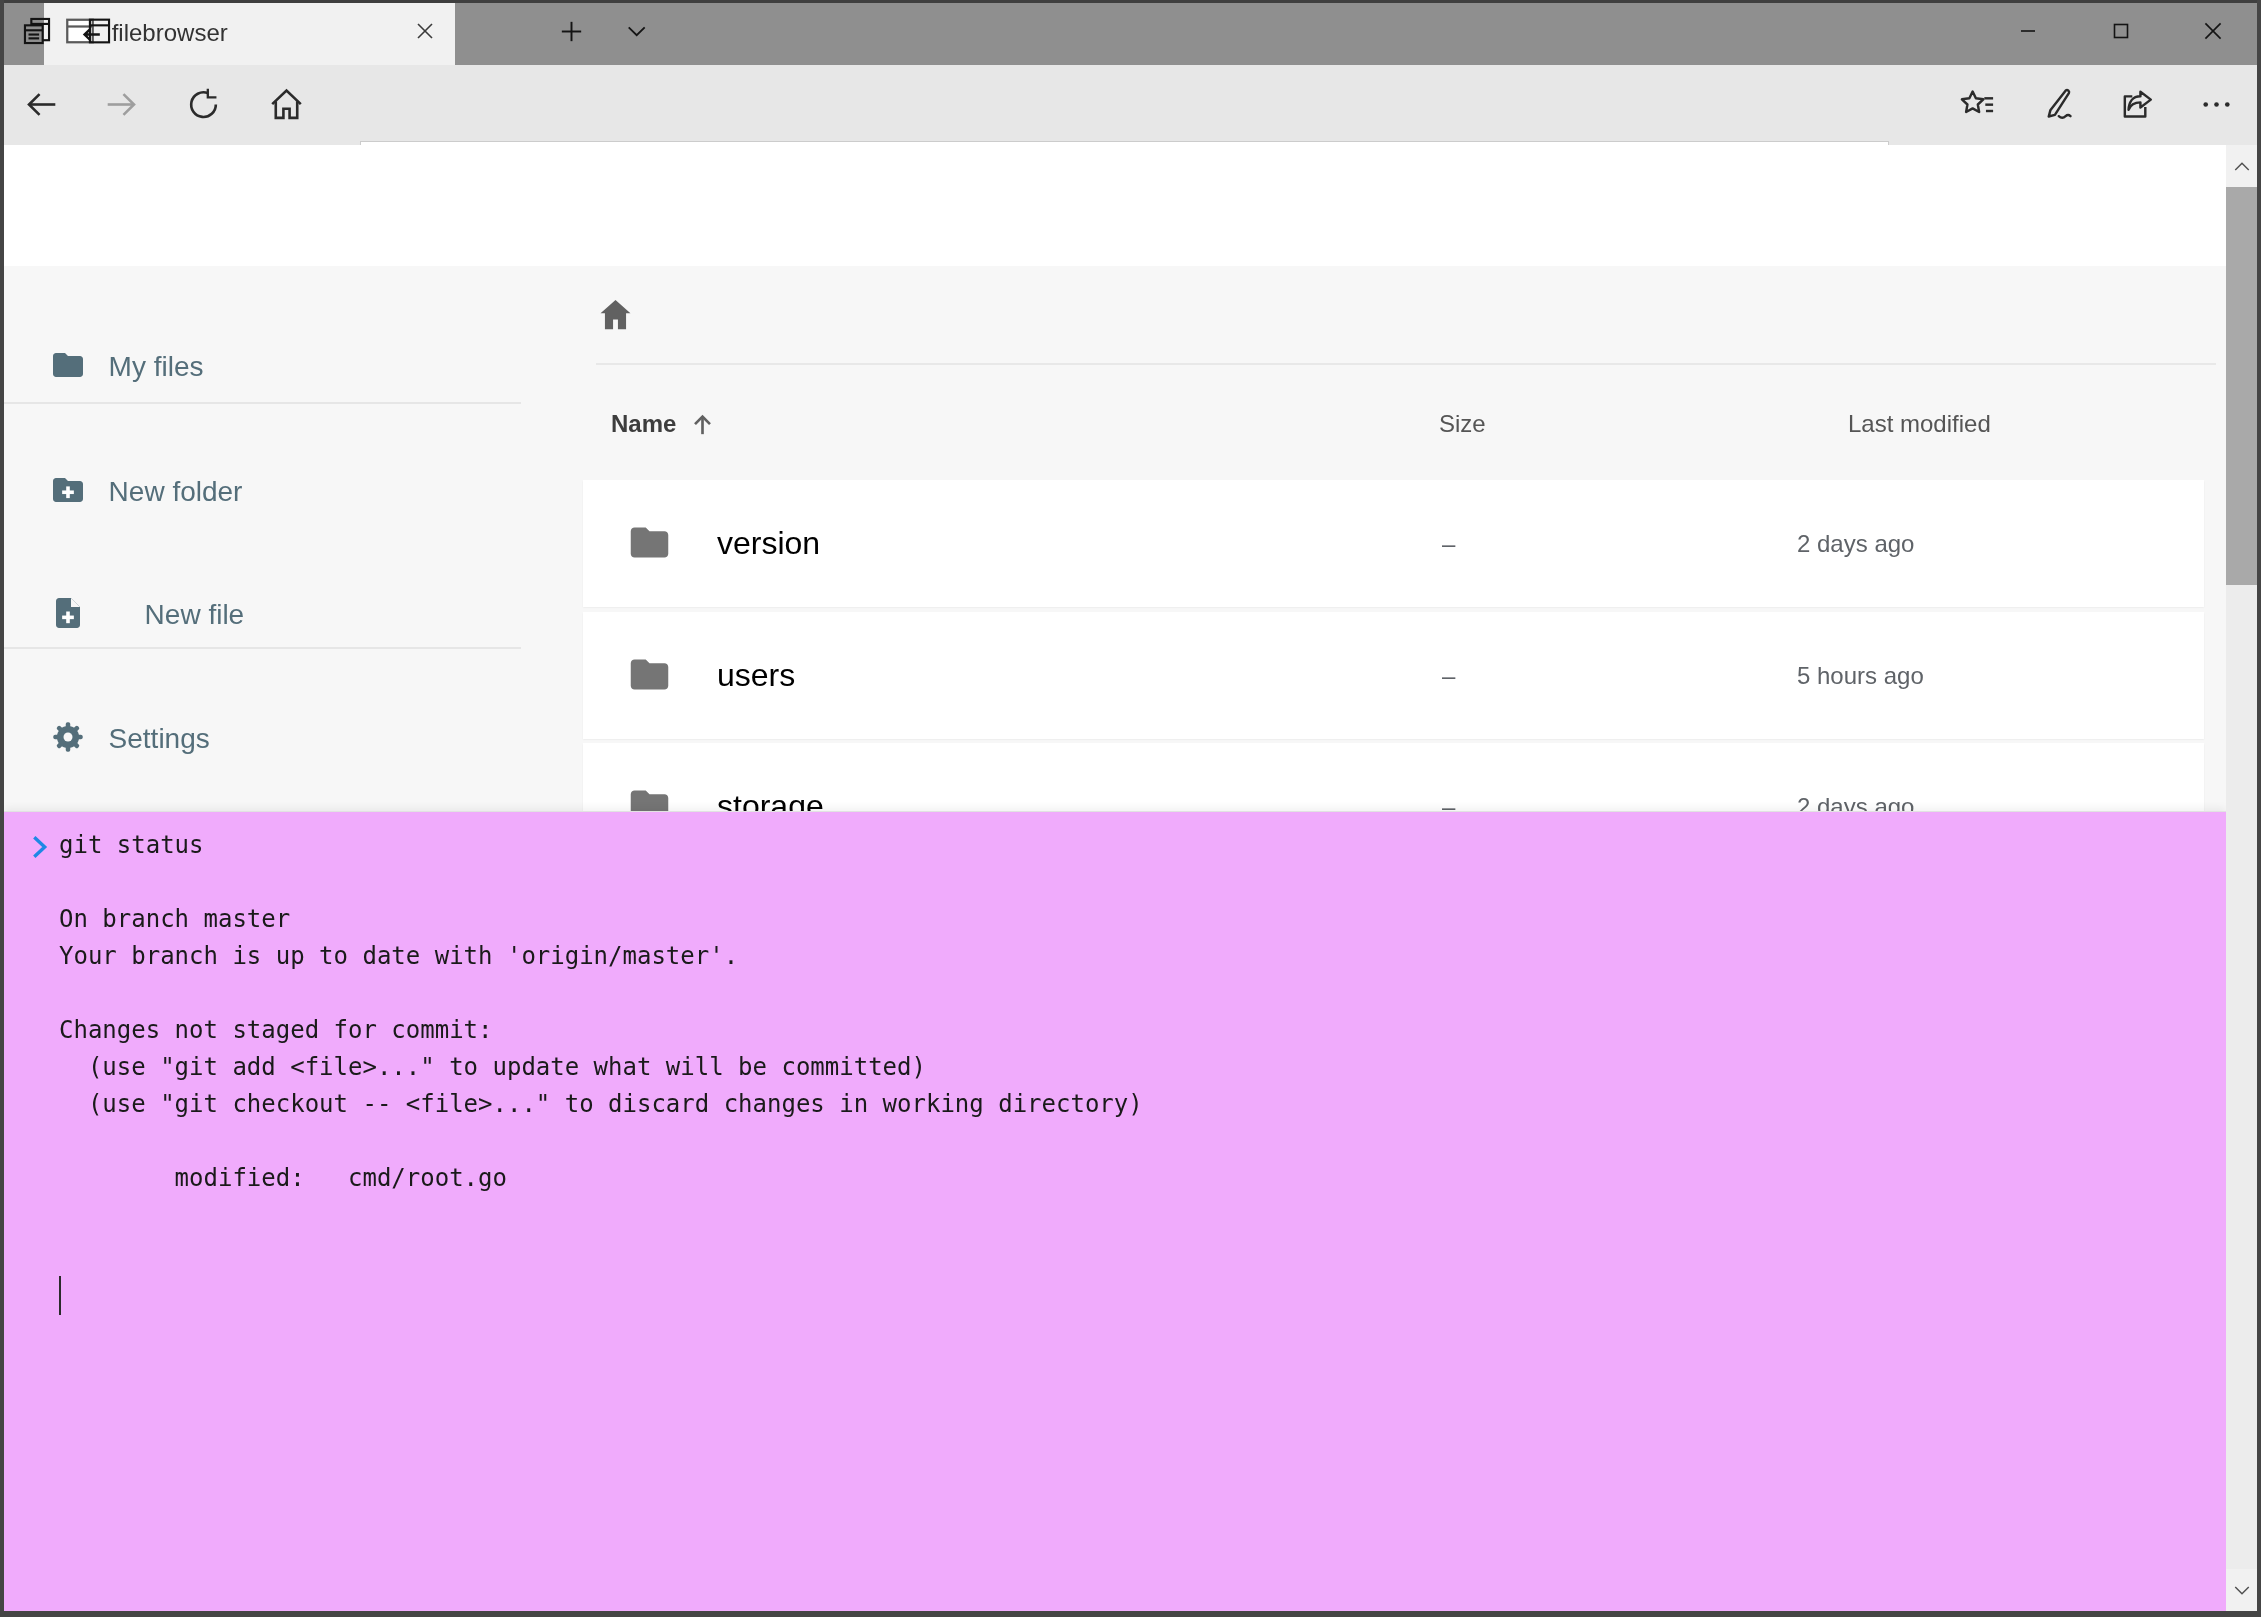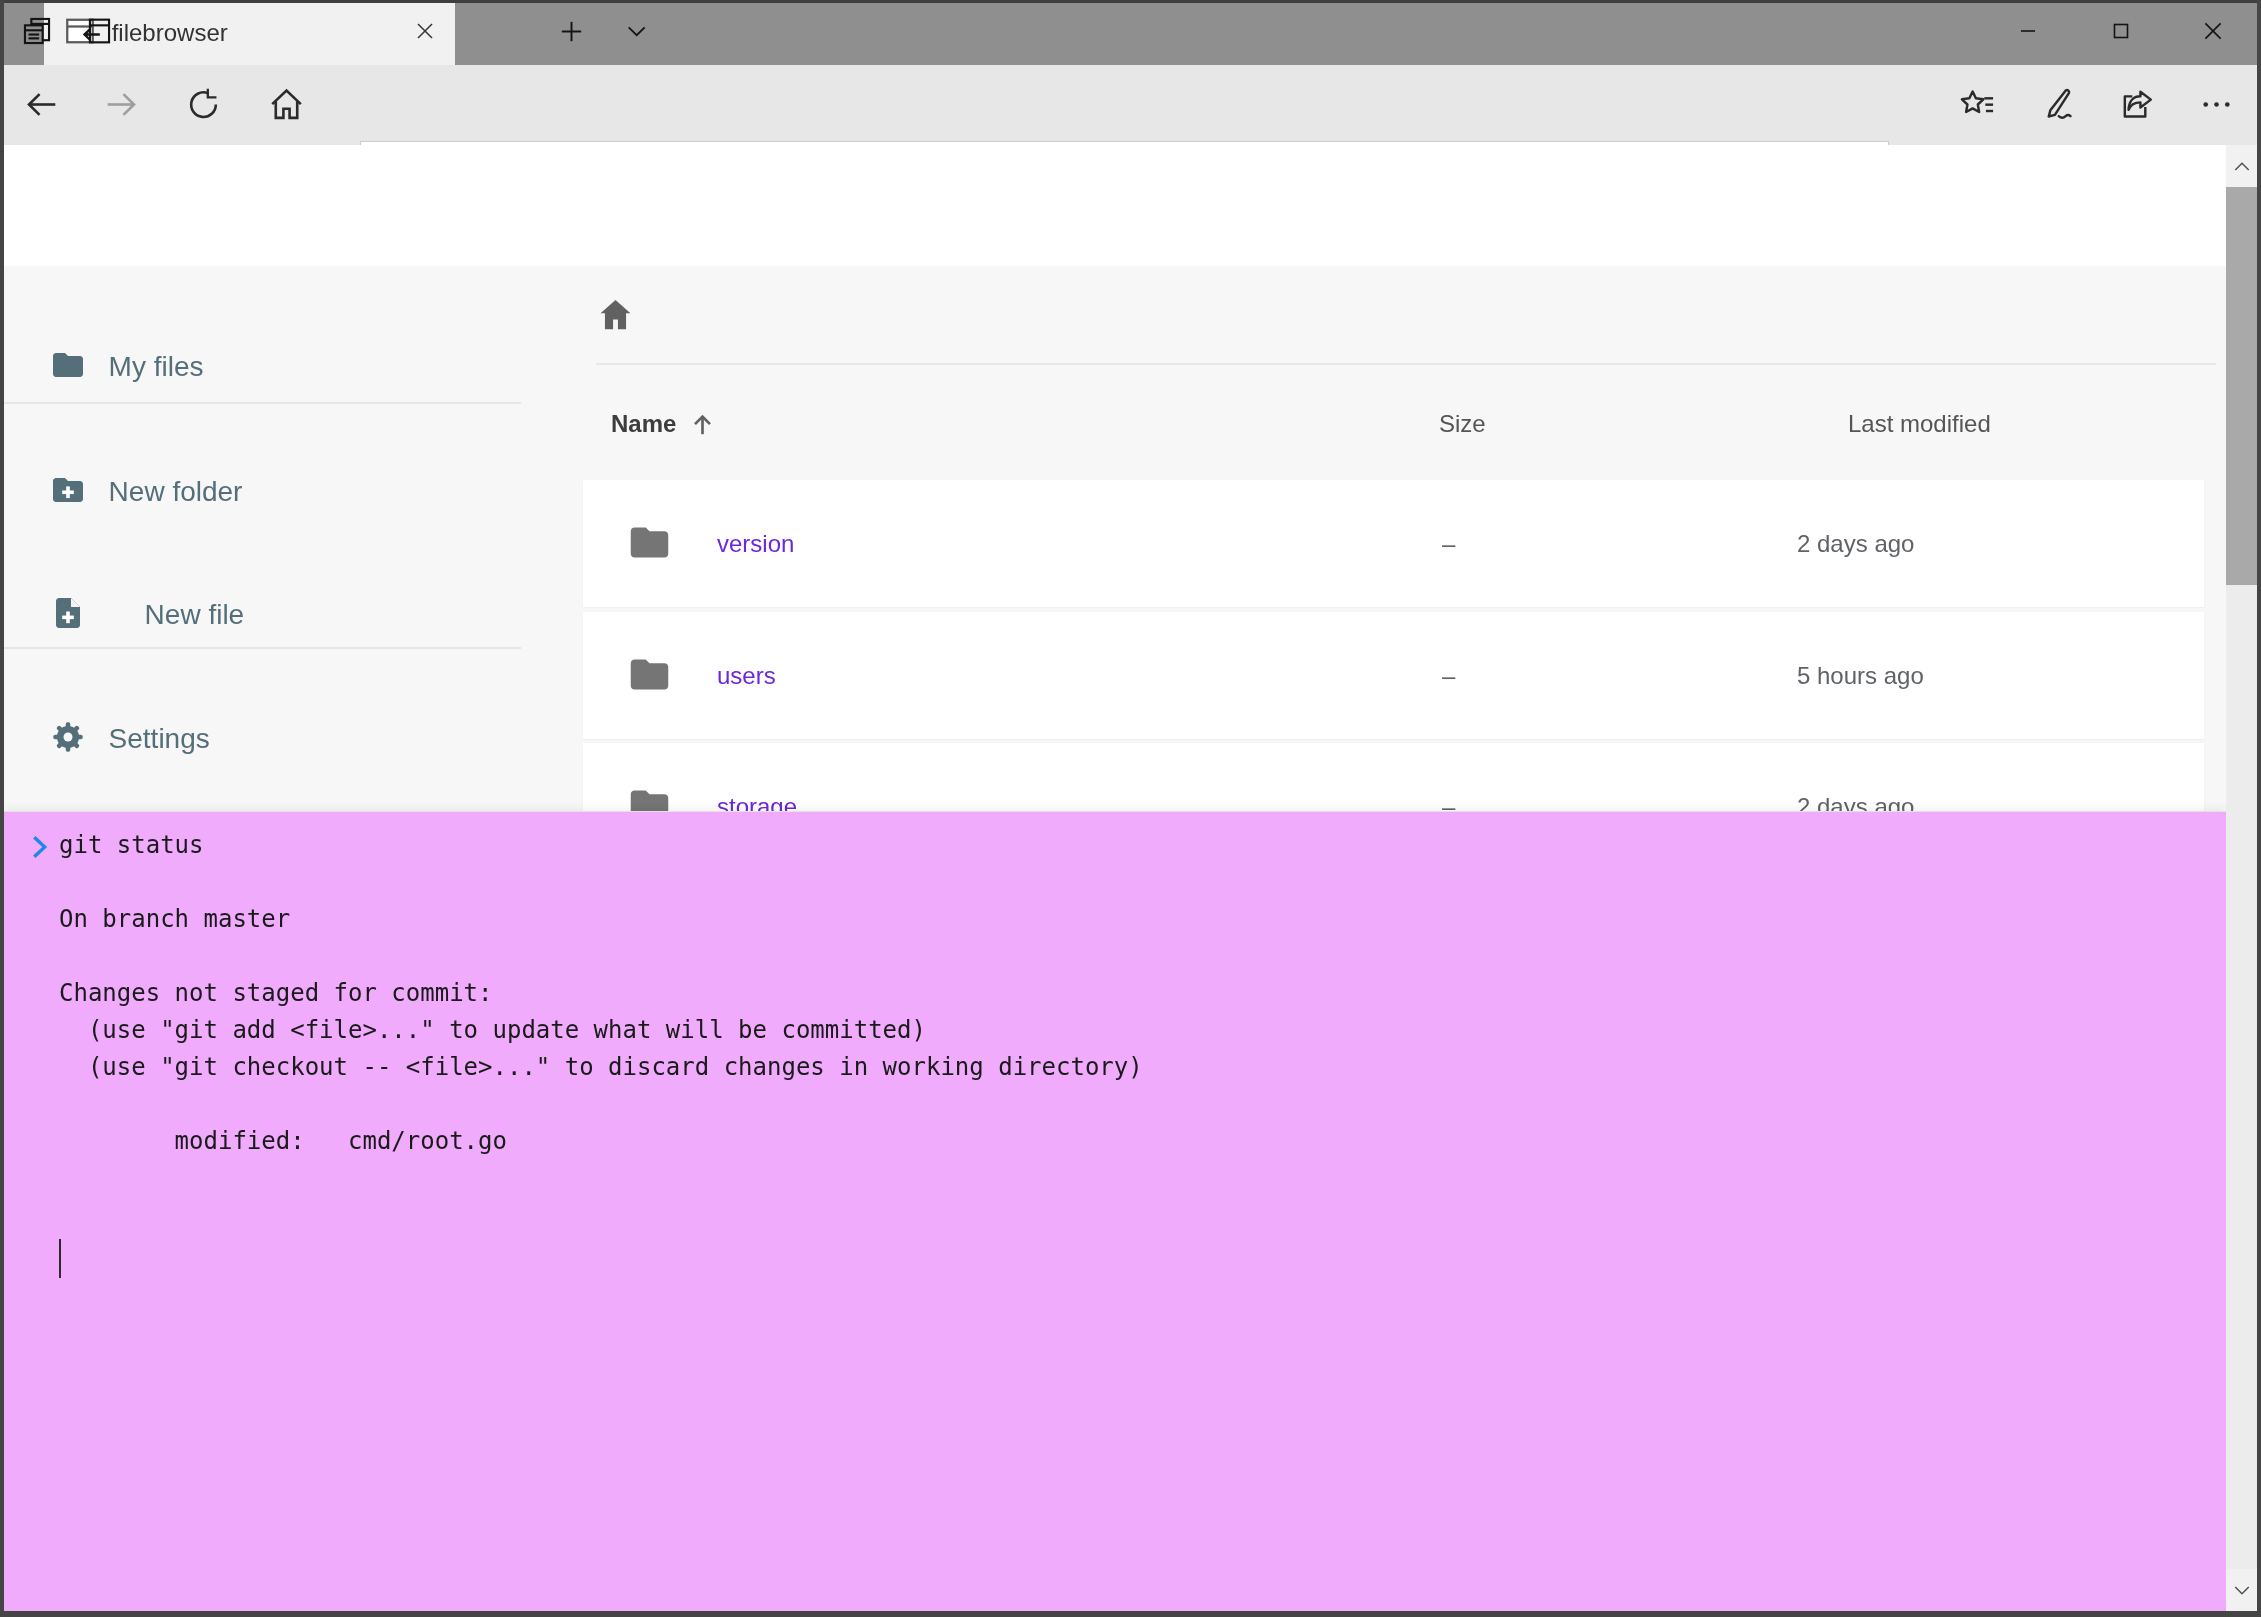--- a/index.html
+++ b/index.html
@@ -54,21 +54,21 @@
   #main-divider { left:13px; top:97px; width:1620px; height:1.6px; background:#e8e8e8; }
   #listing-header { left:0; top:139px; width:1633px; height:40px; font-size:24px; color:#555; }
   #col-name { position:absolute; left:28px; top:4.8px; font-weight:bold; color:#3d3d3d;
               display:flex; align-items:center; gap:11.3px; }
   #col-size { position:absolute; left:856px; top:4.8px; }
   #col-modified { position:absolute; left:1217px; top:4.8px;margin-left:48px; }
 
   .card { position:absolute; left:0; width:1621px; height:127px; background:#fff;
           box-shadow:0 0.8px 1.6px rgba(0,0,0,0.07); display:flex; align-items:center; cursor:pointer; }
   .card .fold { position:absolute; left:44px; width:45px; height:45px; top:40px; }
-  .card .fname { position:absolute; left:134px; font-size:24px; color:#6d28d9; }
+  .card .fname { position:absolute; left:134px; font-size:32px; color:#000000; }
   .card .fsize { position:absolute; left:859px; font-size:24px; color:#5f6368; }
   .card .fmod  { position:absolute; left:1214px; font-size:24px; color:#5f6368; }
 
   
   #terminal { left:4px; top:811px; width:2222px; height:800px; background:#f0abfc;
               border-top:0.8px solid #e2e2e2; box-shadow:0 -3.2px 8px rgba(0,0,0,0.06); z-index:20; }
   #term-chevron { left:25px; top:22px; }
   #term-pre { position:absolute; left:55px; top:15.3px; font-family:"DejaVu Sans Mono", monospace;
               font-size:24px; color:#1a1a1a; }
   .term-line { height:37px; line-height:37px; white-space:pre; }
@@ -437,20 +437,21 @@
 <div class="abs" id="terminal">
   <span class="abs" id="term-chevron">
     <svg width="21" height="26" viewBox="0 0 14 20" fill="none" stroke="#1e88e5" stroke-width="2.6">
       <path d="M3 2.5 l8 7.5 -8 7.5"></path>
     </svg>
   </span>
   <div id="term-pre">
     <div class="term-line">git status</div>
     <div class="term-line"></div>
     <div class="term-line">On branch master</div>
+    <div class="term-line">Your branch is up to date with 'origin/master'.</div>
     <div class="term-line"></div>
     <div class="term-line">Changes not staged for commit:</div>
     <div class="term-line">  (use "git add &lt;file&gt;..." to update what will be committed)</div>
     <div class="term-line">  (use "git checkout -- &lt;file&gt;..." to discard changes in working directory)</div>
     <div class="term-line"></div>
     <div class="term-line">        modified:   cmd/root.go</div>
     <div class="term-line"></div>
     <div class="term-line"></div>
     <div class="term-line"><div id="term-cursor"></div></div>
   </div>

